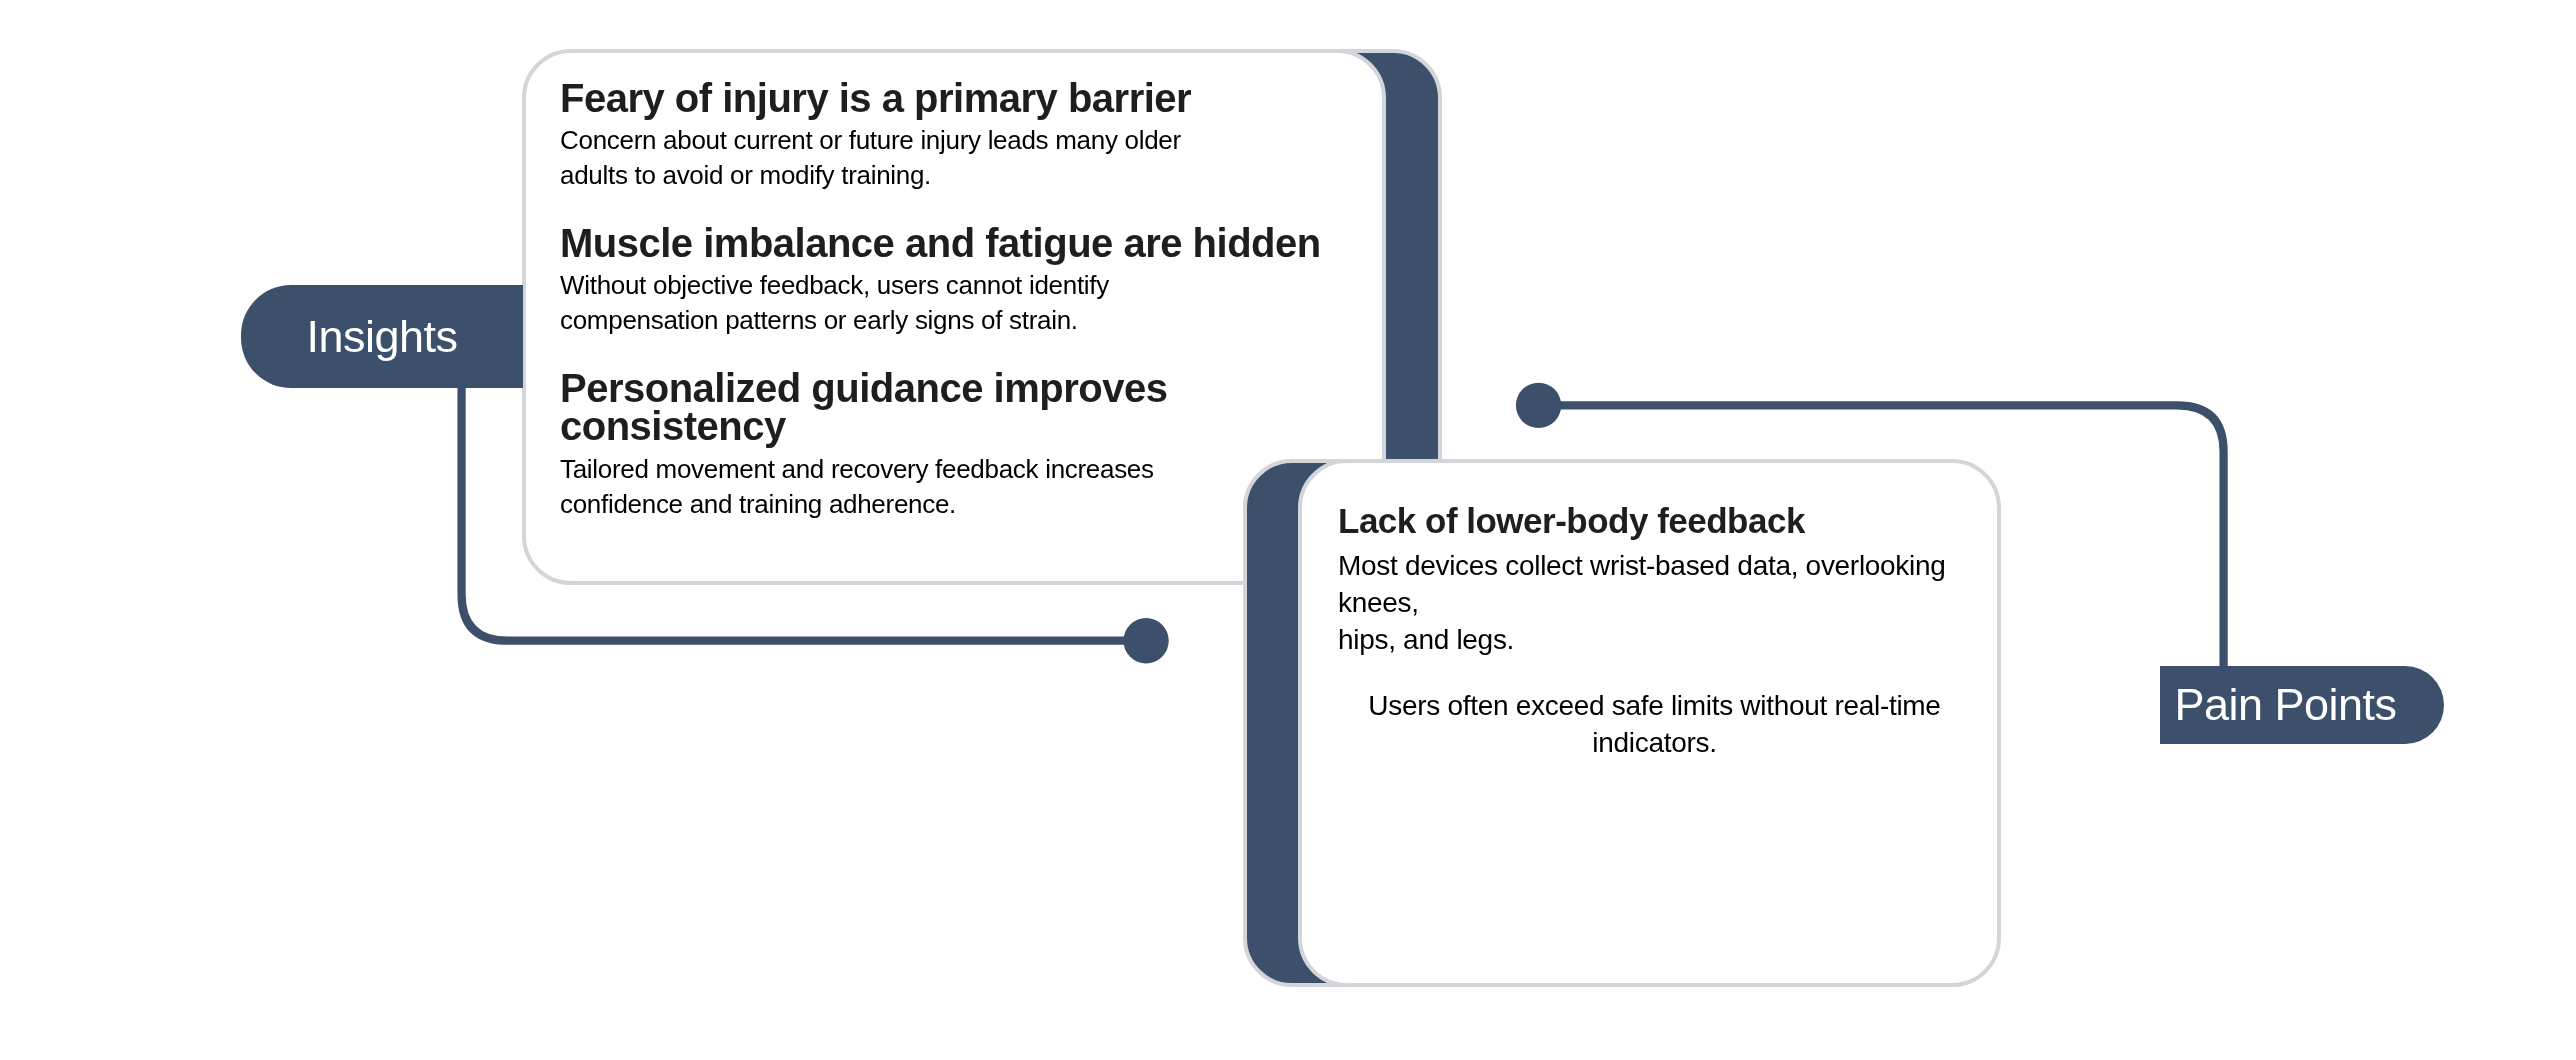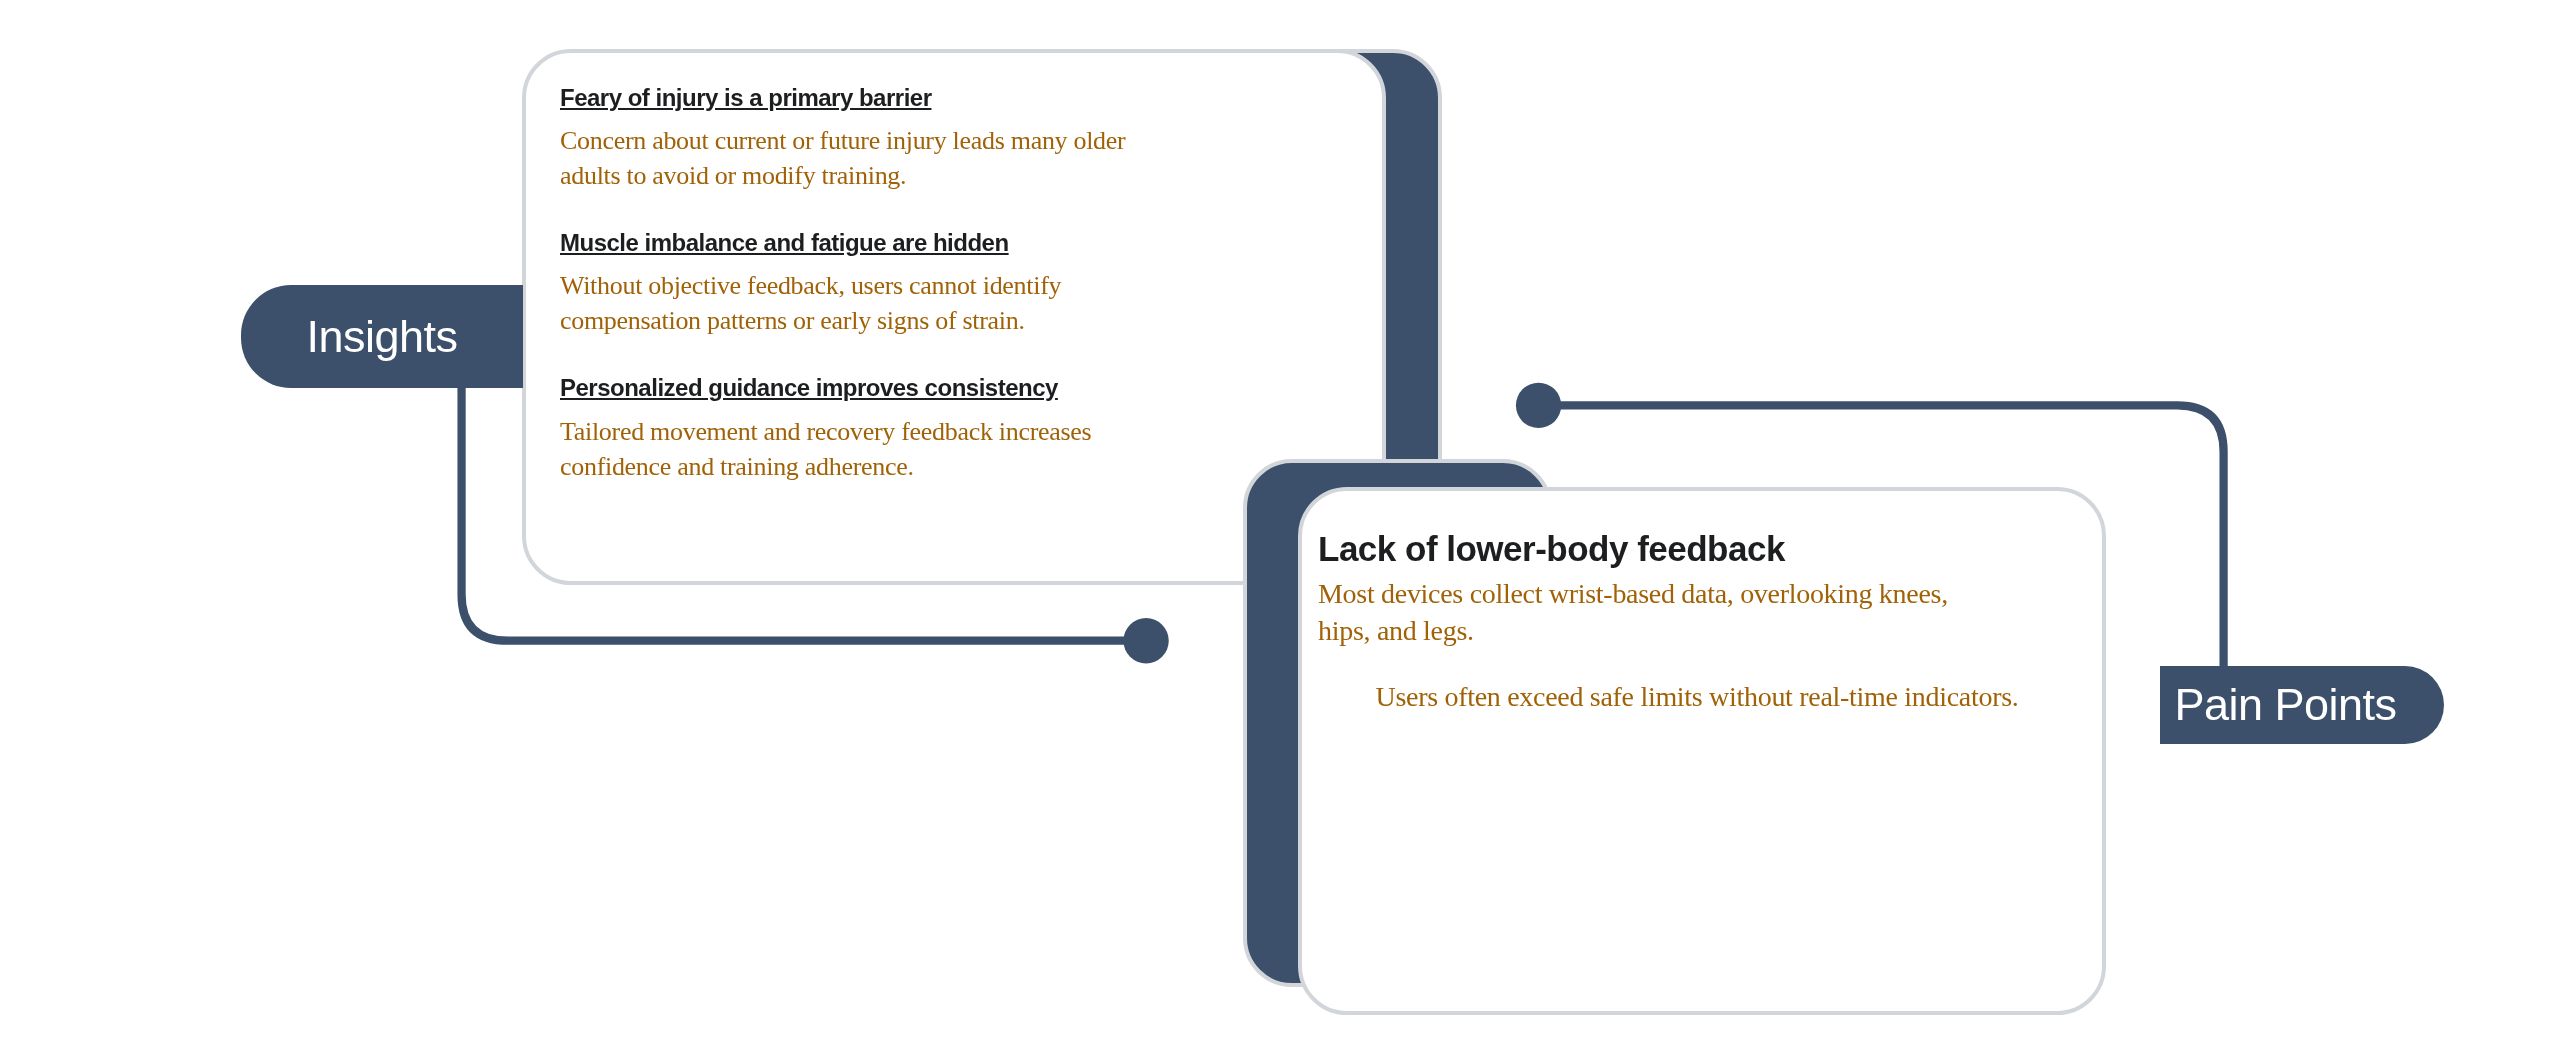--- a/index.html
+++ b/index.html
@@ -53,46 +53,43 @@
     left: 522px;
     top: 49px;
     width: 864px;
     height: 536px;
     z-index: 3;
     padding: 26px 31px 0 34px;
   }
   .card2 {
     left: 1298px;
     top: 459px;
-    width: 808px;
+    width: 703px;
     height: 528px;
     z-index: 5;
-    padding: 37px 26px 0 16px;
-    margin-top: 28px;
+    padding: 37px 26px 0 36px;
   }
   .item-title {
     color: #1D1E20;
     font-weight: 700;
     letter-spacing: -0.5px;
   }
   .card1 .item-title {
-    font-size: 24px;
+    font-size: 40px;
     line-height: 38px;
-    text-decoration: underline;
   }
   .card2 .item-title {
     font-size: 35px;
     line-height: 41px;
   }
   .item-body {
-    color: #a16207;
+    color: #000000;
     letter-spacing: -0.3px;
     white-space: pre-line;
     margin-top: 6.2px;
-    font-family: Liberation Serif, serif;
   }
   .card1 .item-body {
     font-size: 26px;
     line-height: 35px;
     margin-bottom: 31px;
   }
   .card2 .item-body {
     font-size: 28px;
     line-height: 37px;
     margin-bottom: 29px;

